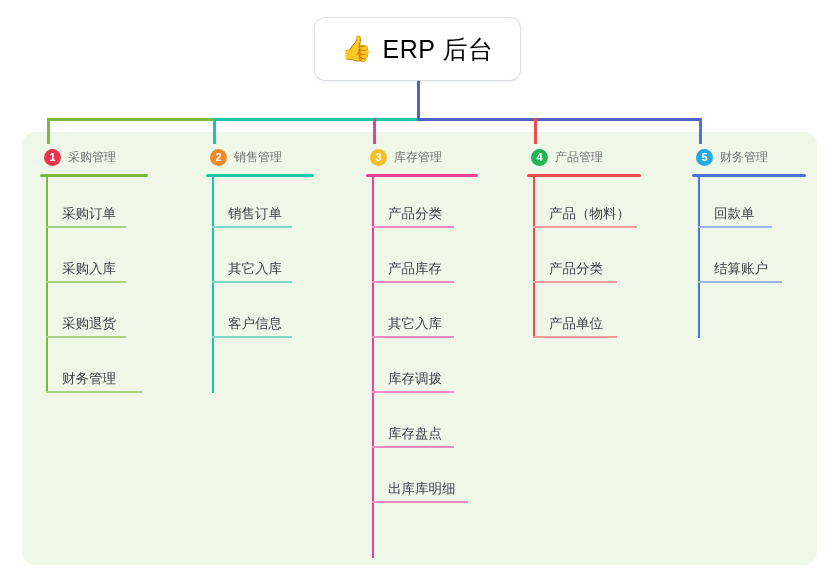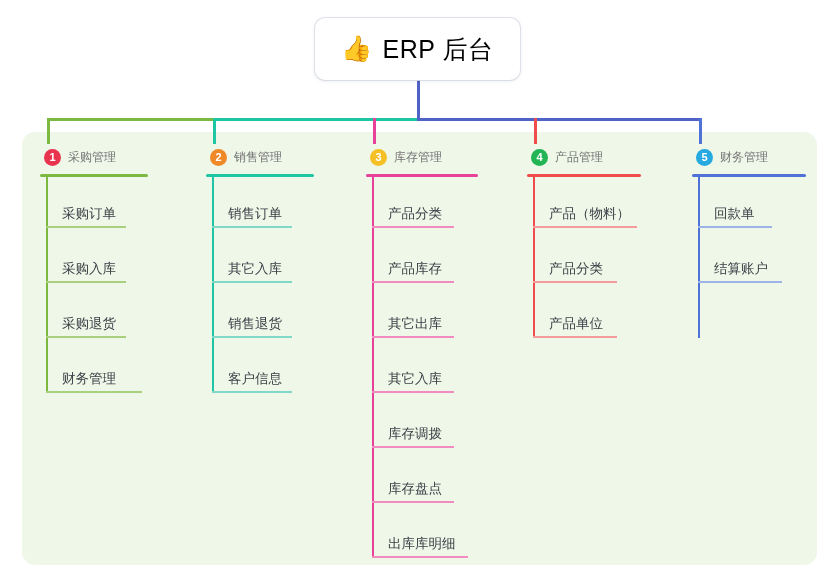--- a/index.html
+++ b/index.html
@@ -140,24 +140,20 @@
           <div class="spine" style="height: 216px; background: rgb(31, 198, 164);"></div>
           <div class="leaf">
             <span class="leaf-text">销售订单</span>
             <div class="leaf-rule" style="width: 80px; background: rgb(127, 217, 198);"></div>
           </div>
           <div class="leaf">
             <span class="leaf-text">其它入库</span>
             <div class="leaf-rule" style="width: 80px; background: rgb(127, 217, 198);"></div>
           </div>
           <div class="leaf">
-            <span class="leaf-text">销售退货</span>
-            <div class="leaf-rule" style="width: 80px; background: rgb(127, 217, 198);"></div>
-          </div>
-          <div class="leaf">
             <span class="leaf-text">客户信息</span>
             <div class="leaf-rule" style="width: 80px; background: rgb(127, 217, 198);"></div>
           </div>
         </div>
       </div>
       <div class="col" style="left: 366px;">
         <div class="col-head">
           <span class="badge" style="background: rgb(245, 192, 38);">3</span>
           <span class="head-label">库存管理</span>
         </div>
@@ -166,24 +162,20 @@
           <div class="spine" style="height: 381px; background: rgb(232, 65, 154);"></div>
           <div class="leaf">
             <span class="leaf-text">产品分类</span>
             <div class="leaf-rule" style="width: 82px; background: rgb(240, 140, 192);"></div>
           </div>
           <div class="leaf">
             <span class="leaf-text">产品库存</span>
             <div class="leaf-rule" style="width: 82px; background: rgb(240, 140, 192);"></div>
           </div>
           <div class="leaf">
-            <span class="leaf-text">其它出库</span>
-            <div class="leaf-rule" style="width: 82px; background: rgb(240, 140, 192);"></div>
-          </div>
-          <div class="leaf">
             <span class="leaf-text">其它入库</span>
             <div class="leaf-rule" style="width: 82px; background: rgb(240, 140, 192);"></div>
           </div>
           <div class="leaf">
             <span class="leaf-text">库存调拨</span>
             <div class="leaf-rule" style="width: 82px; background: rgb(240, 140, 192);"></div>
           </div>
           <div class="leaf">
             <span class="leaf-text">库存盘点</span>
             <div class="leaf-rule" style="width: 82px; background: rgb(240, 140, 192);"></div>

